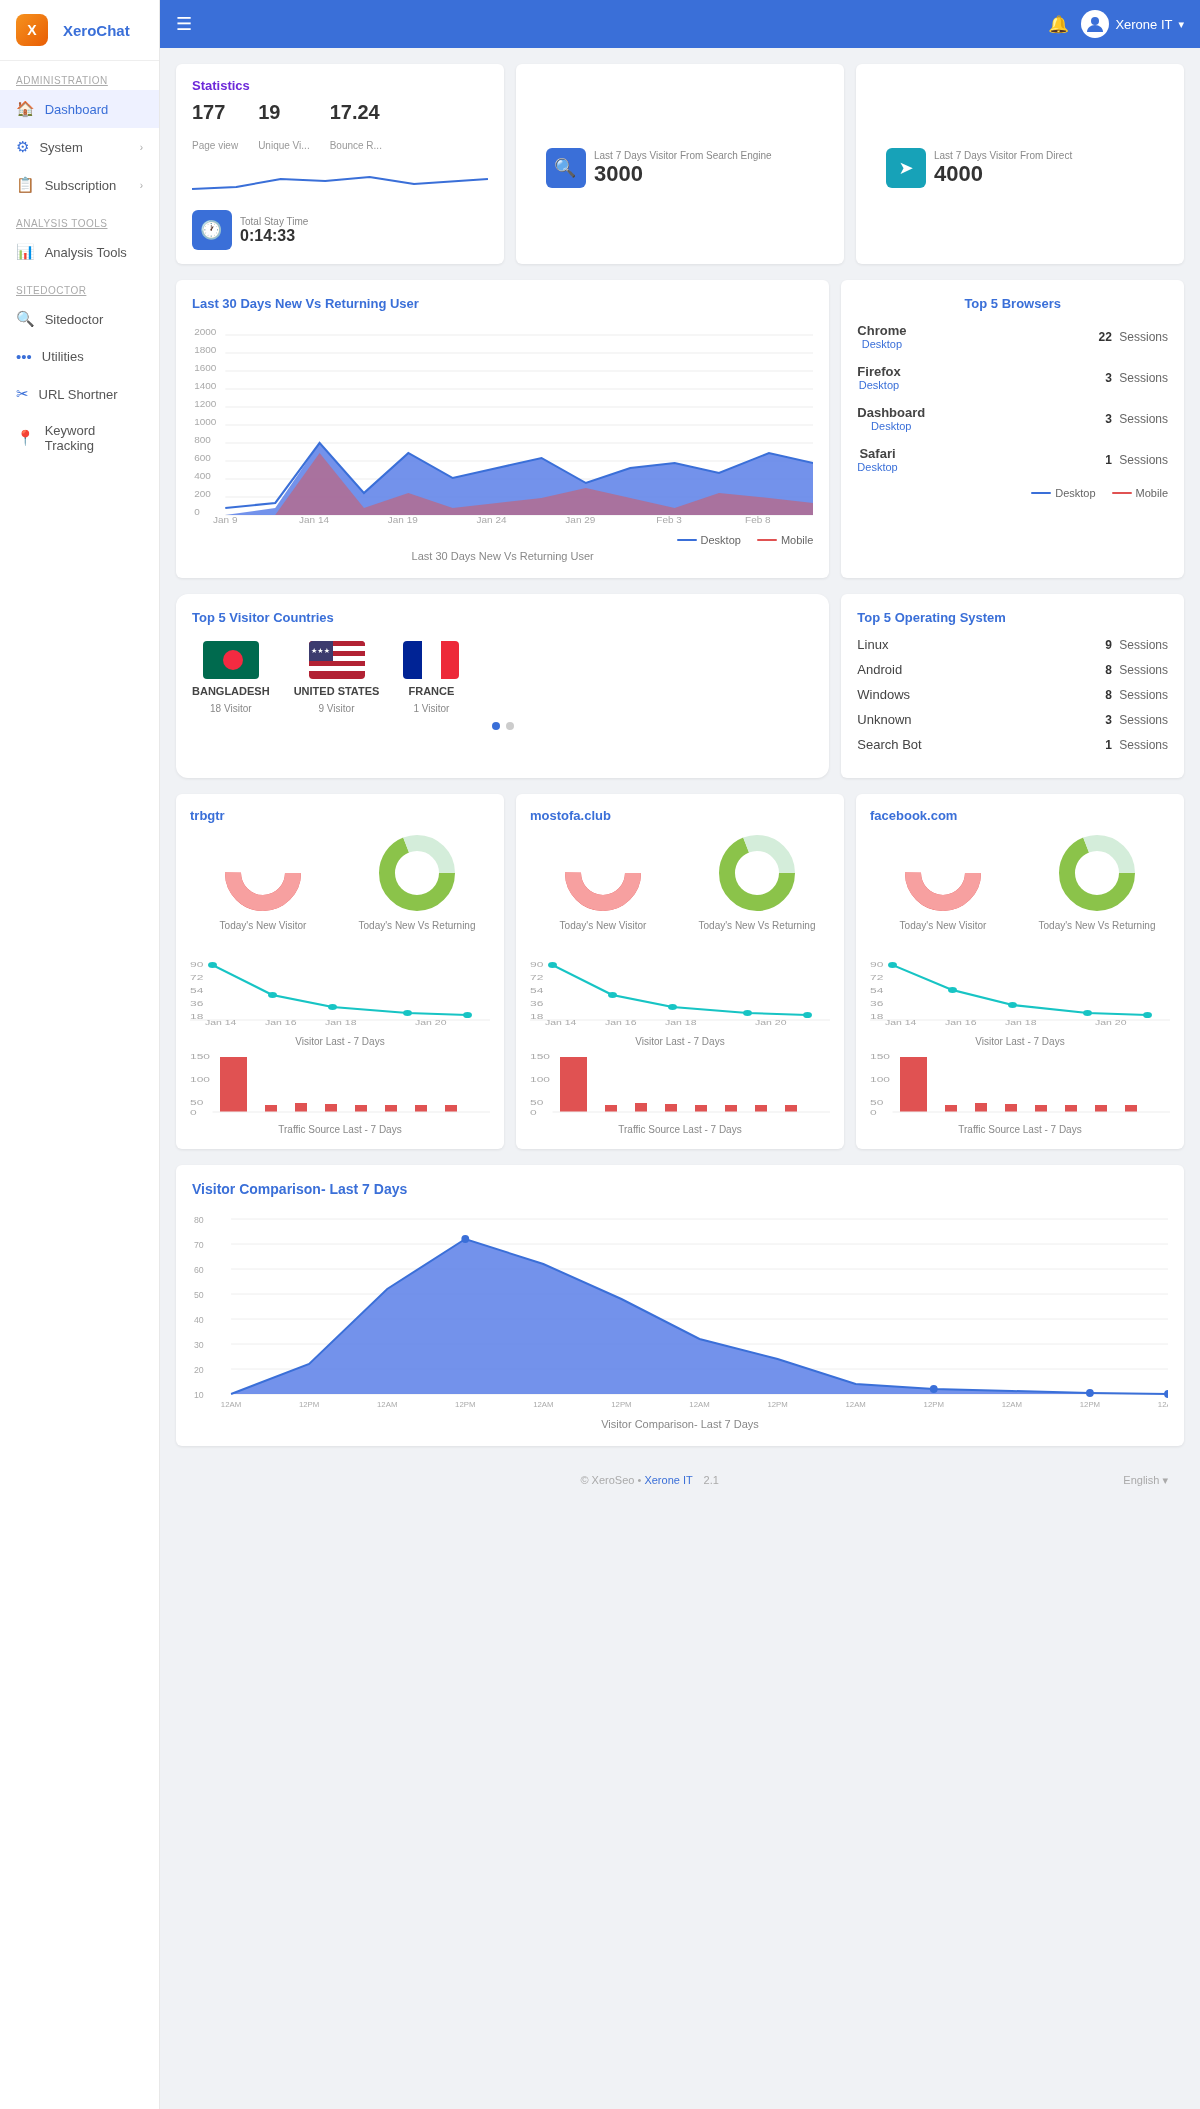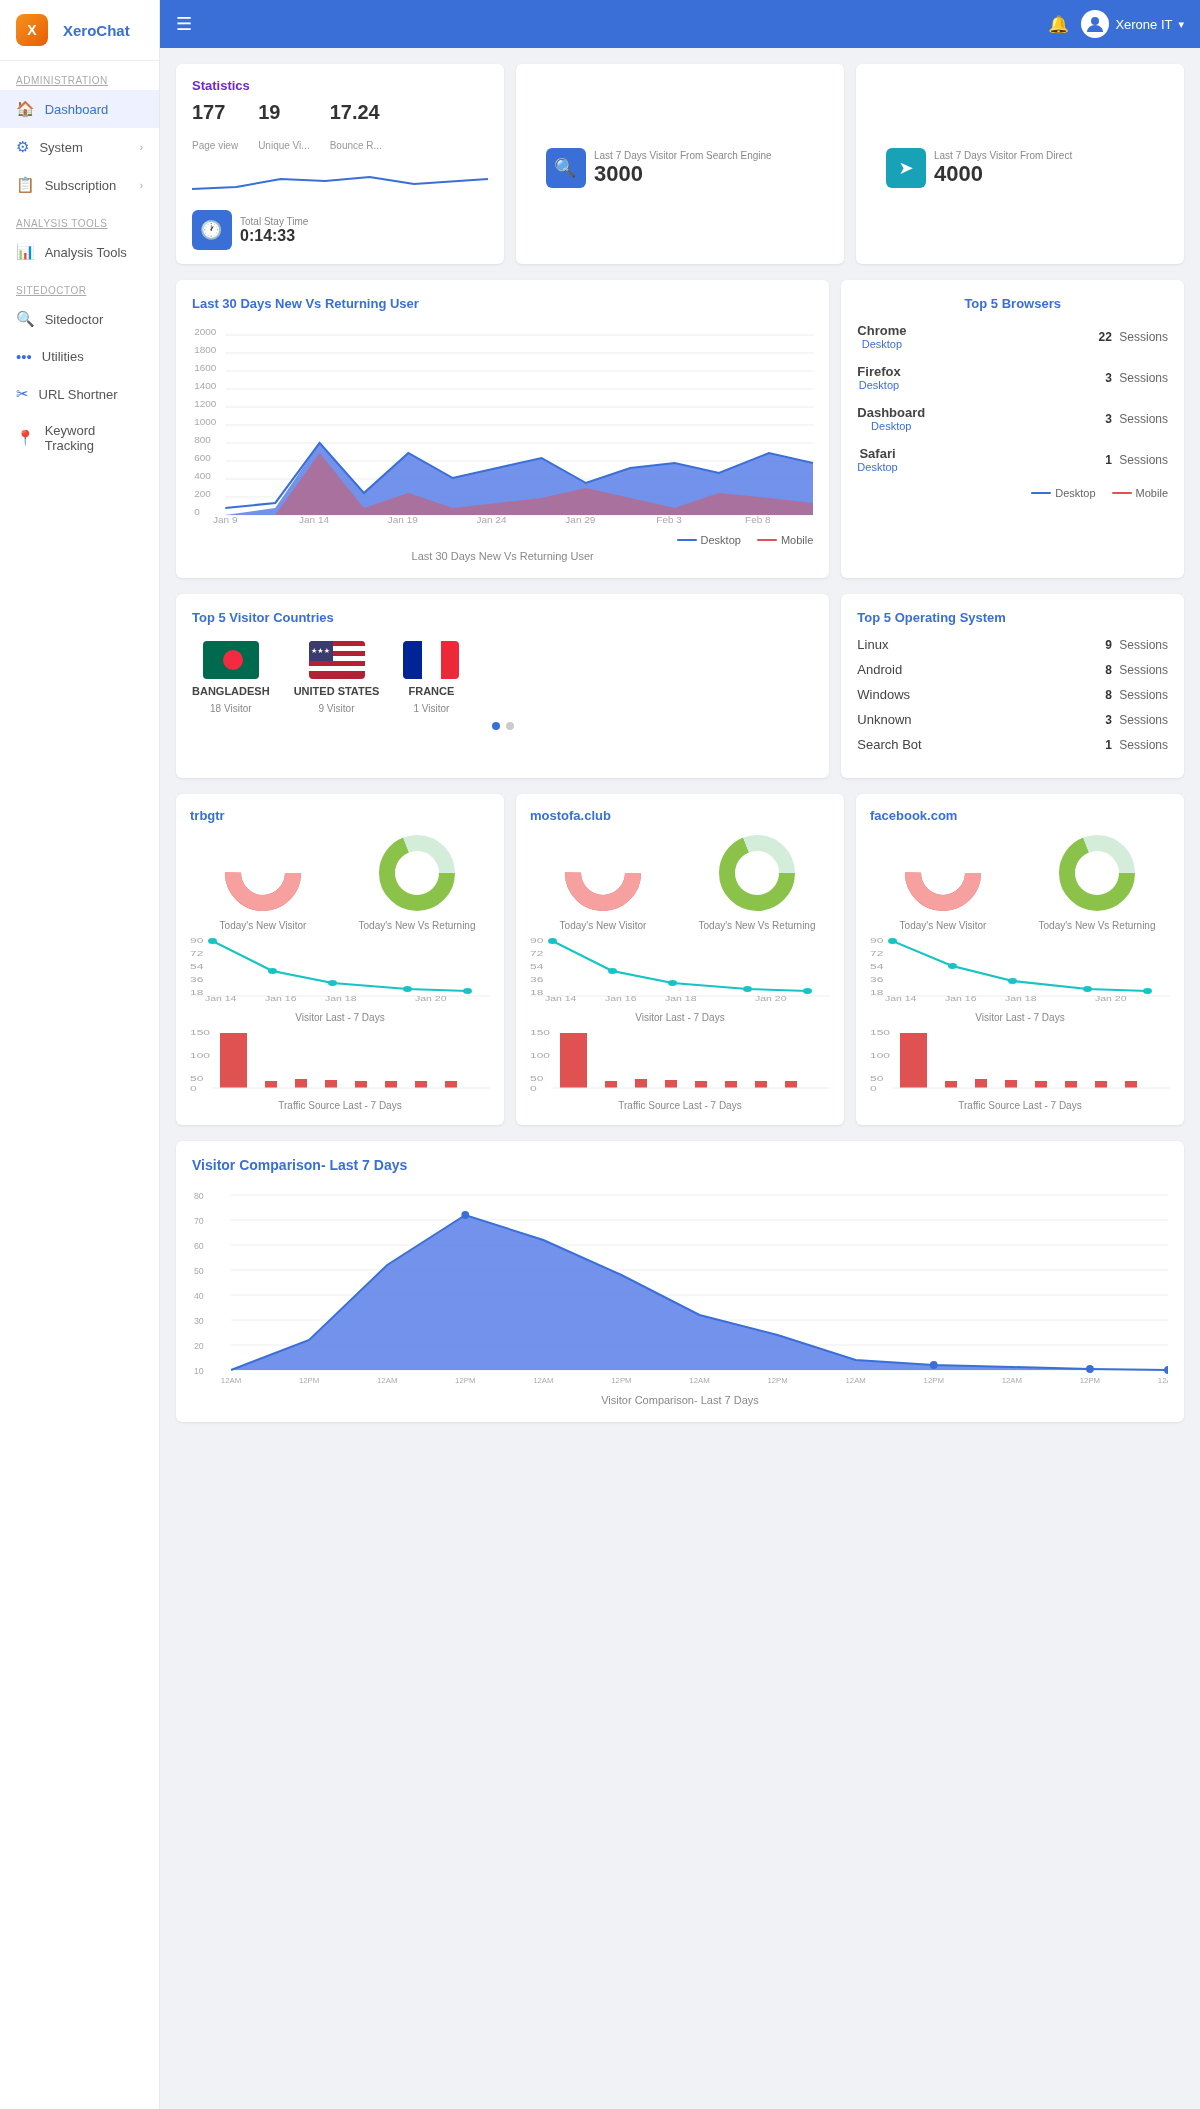--- a/index.html
+++ b/index.html
@@ -142,41 +142,41 @@
     .legend-dot { width: 20px; height: 2px; border-radius: 1px; }
     .legend-dot.blue { background: #3a6fd8; }
     .legend-dot.red { background: #e05252; }
 
     
     .countries-row {
       display: flex;
       gap: 12px;
       margin-bottom: 16px;
     }
-    .country-card { background: #fff; border-radius: 6px; padding: 16px; box-shadow: 0 1px 3px rgba(0,0,0,0.08); flex: 2; }
+    .country-card { background: #fff; border-radius: 12px; padding: 16px; box-shadow: 0 1px 3px rgba(0,0,0,0.08); flex: 2; }
     .os-card { background: #fff; border-radius: 6px; padding: 16px; box-shadow: 0 1px 3px rgba(0,0,0,0.08); flex: 1; }
     .country-flags { display: flex; gap: 24px; margin: 16px 0 8px; }
     .country-flag-item { display: flex; flex-direction: column; align-items: center; gap: 6px; }
     .flag-box { width: 56px; height: 38px; border-radius: 4px; overflow: hidden; }
     .country-name { font-size: 11px; font-weight: 700; color: #444; text-align: center; }
     .country-visitors { font-size: 10px; color: #888; text-align: center; }
     .carousel-dots { display: flex; gap: 6px; justify-content: center; margin-top: 8px; }
     .carousel-dot { width: 8px; height: 8px; border-radius: 50%; background: #ccc; }
     .carousel-dot.active { background: #3a6fd8; }
 
     .os-item { display: flex; align-items: center; justify-content: space-between; margin-bottom: 10px; }
     .os-name { font-size: 13px; color: #444; }
     .os-sessions { font-size: 12px; color: #666; }
     .os-sessions span { color: #333; font-weight: 600; margin-right: 4px; }
 
     
     .domain-cards-row { display: flex; gap: 12px; margin-bottom: 16px; }
     .domain-card { background: #fff; border-radius: 6px; padding: 14px; box-shadow: 0 1px 3px rgba(0,0,0,0.08); flex: 1; min-width: 0; }
     .domain-title { font-size: 13px; font-weight: 600; color: #3a6fd8; margin-bottom: 10px; }
-    .donut-row { display: flex; gap: 8px; margin-bottom: 0; align-items: center; }
+    .donut-row { display: flex; gap: 8px; margin-bottom: 24px; align-items: center; }
     .donut-label { font-size: 10px; color: #888; text-align: center; margin-top: 4px; }
     .mini-line-chart { width: 100%; height: 70px; margin-bottom: 4px; }
     .mini-bar-chart { width: 100%; height: 70px; }
     .chart-sublabel { font-size: 10px; color: #888; text-align: center; margin-top: 4px; }
 
     
     .comparison-card { background: #fff; border-radius: 6px; padding: 16px; box-shadow: 0 1px 3px rgba(0,0,0,0.08); margin-bottom: 16px; }
     .comparison-title { font-size: 14px; font-weight: 600; color: #3a6fd8; margin-bottom: 12px; }
     .comparison-chart { width: 100%; height: 200px; }
 
@@ -718,14 +718,21 @@
       <text x="600" y="198" font-size="8" fill="#aaa" text-anchor="middle">12PM</text>
       <text x="680" y="198" font-size="8" fill="#aaa" text-anchor="middle">12AM</text>
       <text x="760" y="198" font-size="8" fill="#aaa" text-anchor="middle">12PM</text>
       <text x="840" y="198" font-size="8" fill="#aaa" text-anchor="middle">12AM</text>
       <text x="920" y="198" font-size="8" fill="#aaa" text-anchor="middle">12PM</text>
       <text x="1000" y="198" font-size="8" fill="#aaa" text-anchor="middle">12AM</text>
     </svg>
     <div style="text-align:center;font-size:11px;color:#888;margin-top:6px;">Visitor Comparison- Last 7 Days</div>
   </div>
 
+  <div class="footer">
+    <span>© XeroSeo</span>
+    <span> • </span>
+    <a href="#">Xerone IT</a>
+    <span style="margin-left:8px;">2.1</span>
+    <span style="float:right;margin-right:16px;">English ▾</span>
+  </div>
 
 </div>
 
 </body></html>

